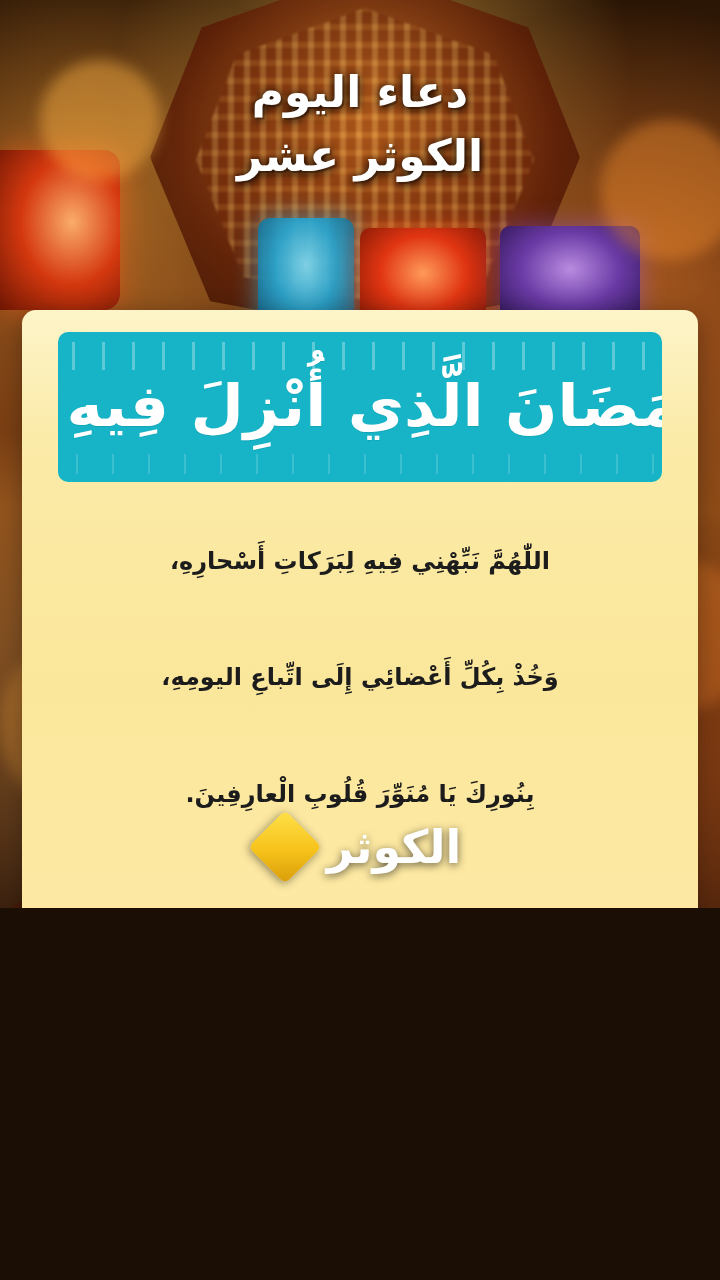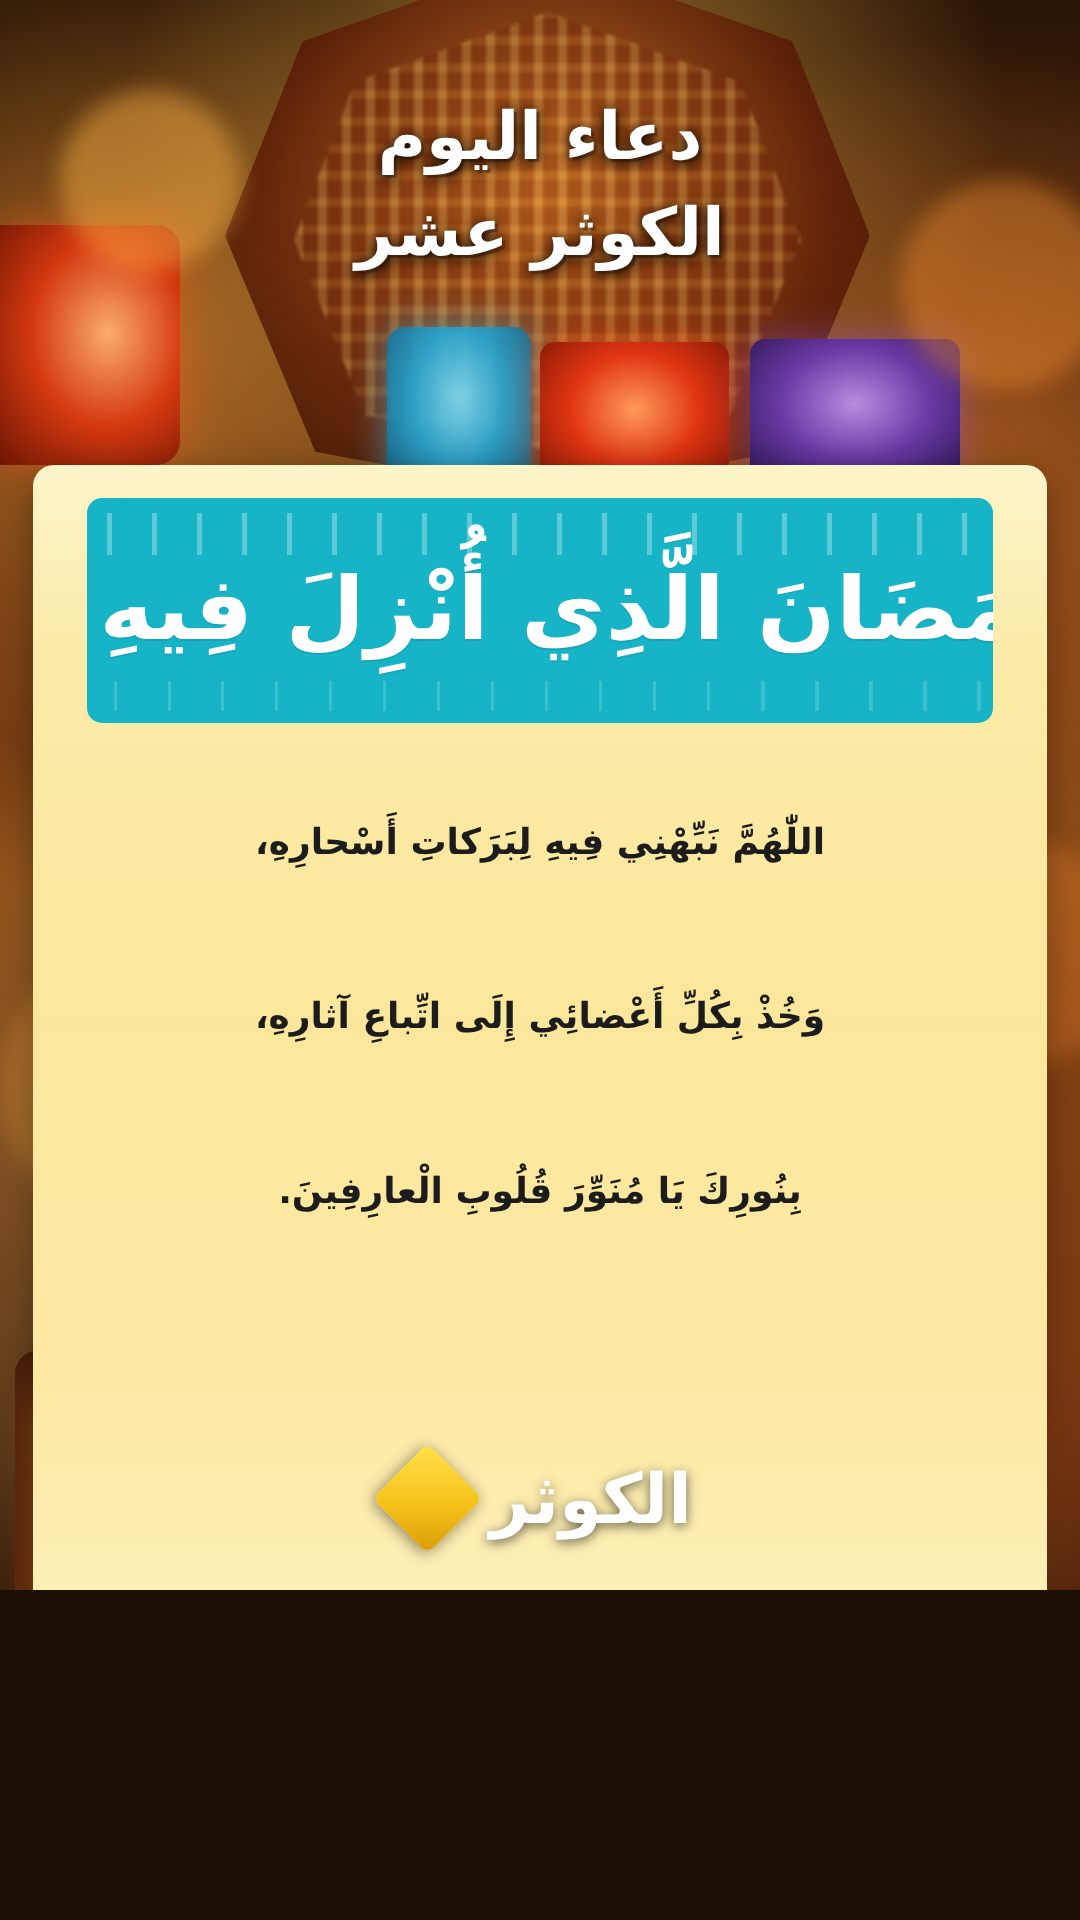--- a/index.html
+++ b/index.html
@@ -7,21 +7,21 @@
     width: 720px;
     height: 1280px;
     overflow: hidden;
     background: #1a0e05;
     font-family: "DejaVu Sans", "Liberation Sans", sans-serif;
   }
 
   .screen {
     position: relative;
     width: 720px;
-    height: 1060px;
+    height: 908px;
     overflow: hidden;
   }
 
   
   .bg {
     position: absolute;
     inset: 0;
     background:
       radial-gradient(circle at 52% 8%, rgba(255,190,80,0.55) 0%, rgba(255,150,40,0.0) 28%),
       radial-gradient(circle at 12% 22%, rgba(255,170,60,0.55) 0%, rgba(180,70,20,0.0) 26%),
@@ -293,21 +293,21 @@
     <div class="banner-zone">
       <div class="banner">
         <div class="banner-deco"></div>
         <div class="banner-deco2"></div>
         <div class="banner-inner">شَهْرُ رَمَضَانَ الَّذِي أُنْزِلَ فِيهِ الْقُرْآنُ</div>
       </div>
     </div>
 
     <div class="dua">
       <div class="dua-line">اللّٰهُمَّ نَبِّهْنِي فِيهِ لِبَرَكاتِ أَسْحارِهِ،</div>
-      <div class="dua-line">وَخُذْ بِكُلِّ أَعْضائِي إِلَى اتِّباعِ آثارِهِ،</div>
+      <div class="dua-line">وَخُذْ بِكُلِّ أَعْضائِي إِلَى اتِّباعِ اليومِهِ،</div>
       <div class="dua-line">بِنُورِكَ يَا مُنَوِّرَ قُلُوبِ الْعارِفِينَ.</div>
     </div>
 
   </div>
 
   <div class="footer">
     <div class="logo-text">الكوثر</div>
     <div class="logo-diamond"></div>
   </div>
 

